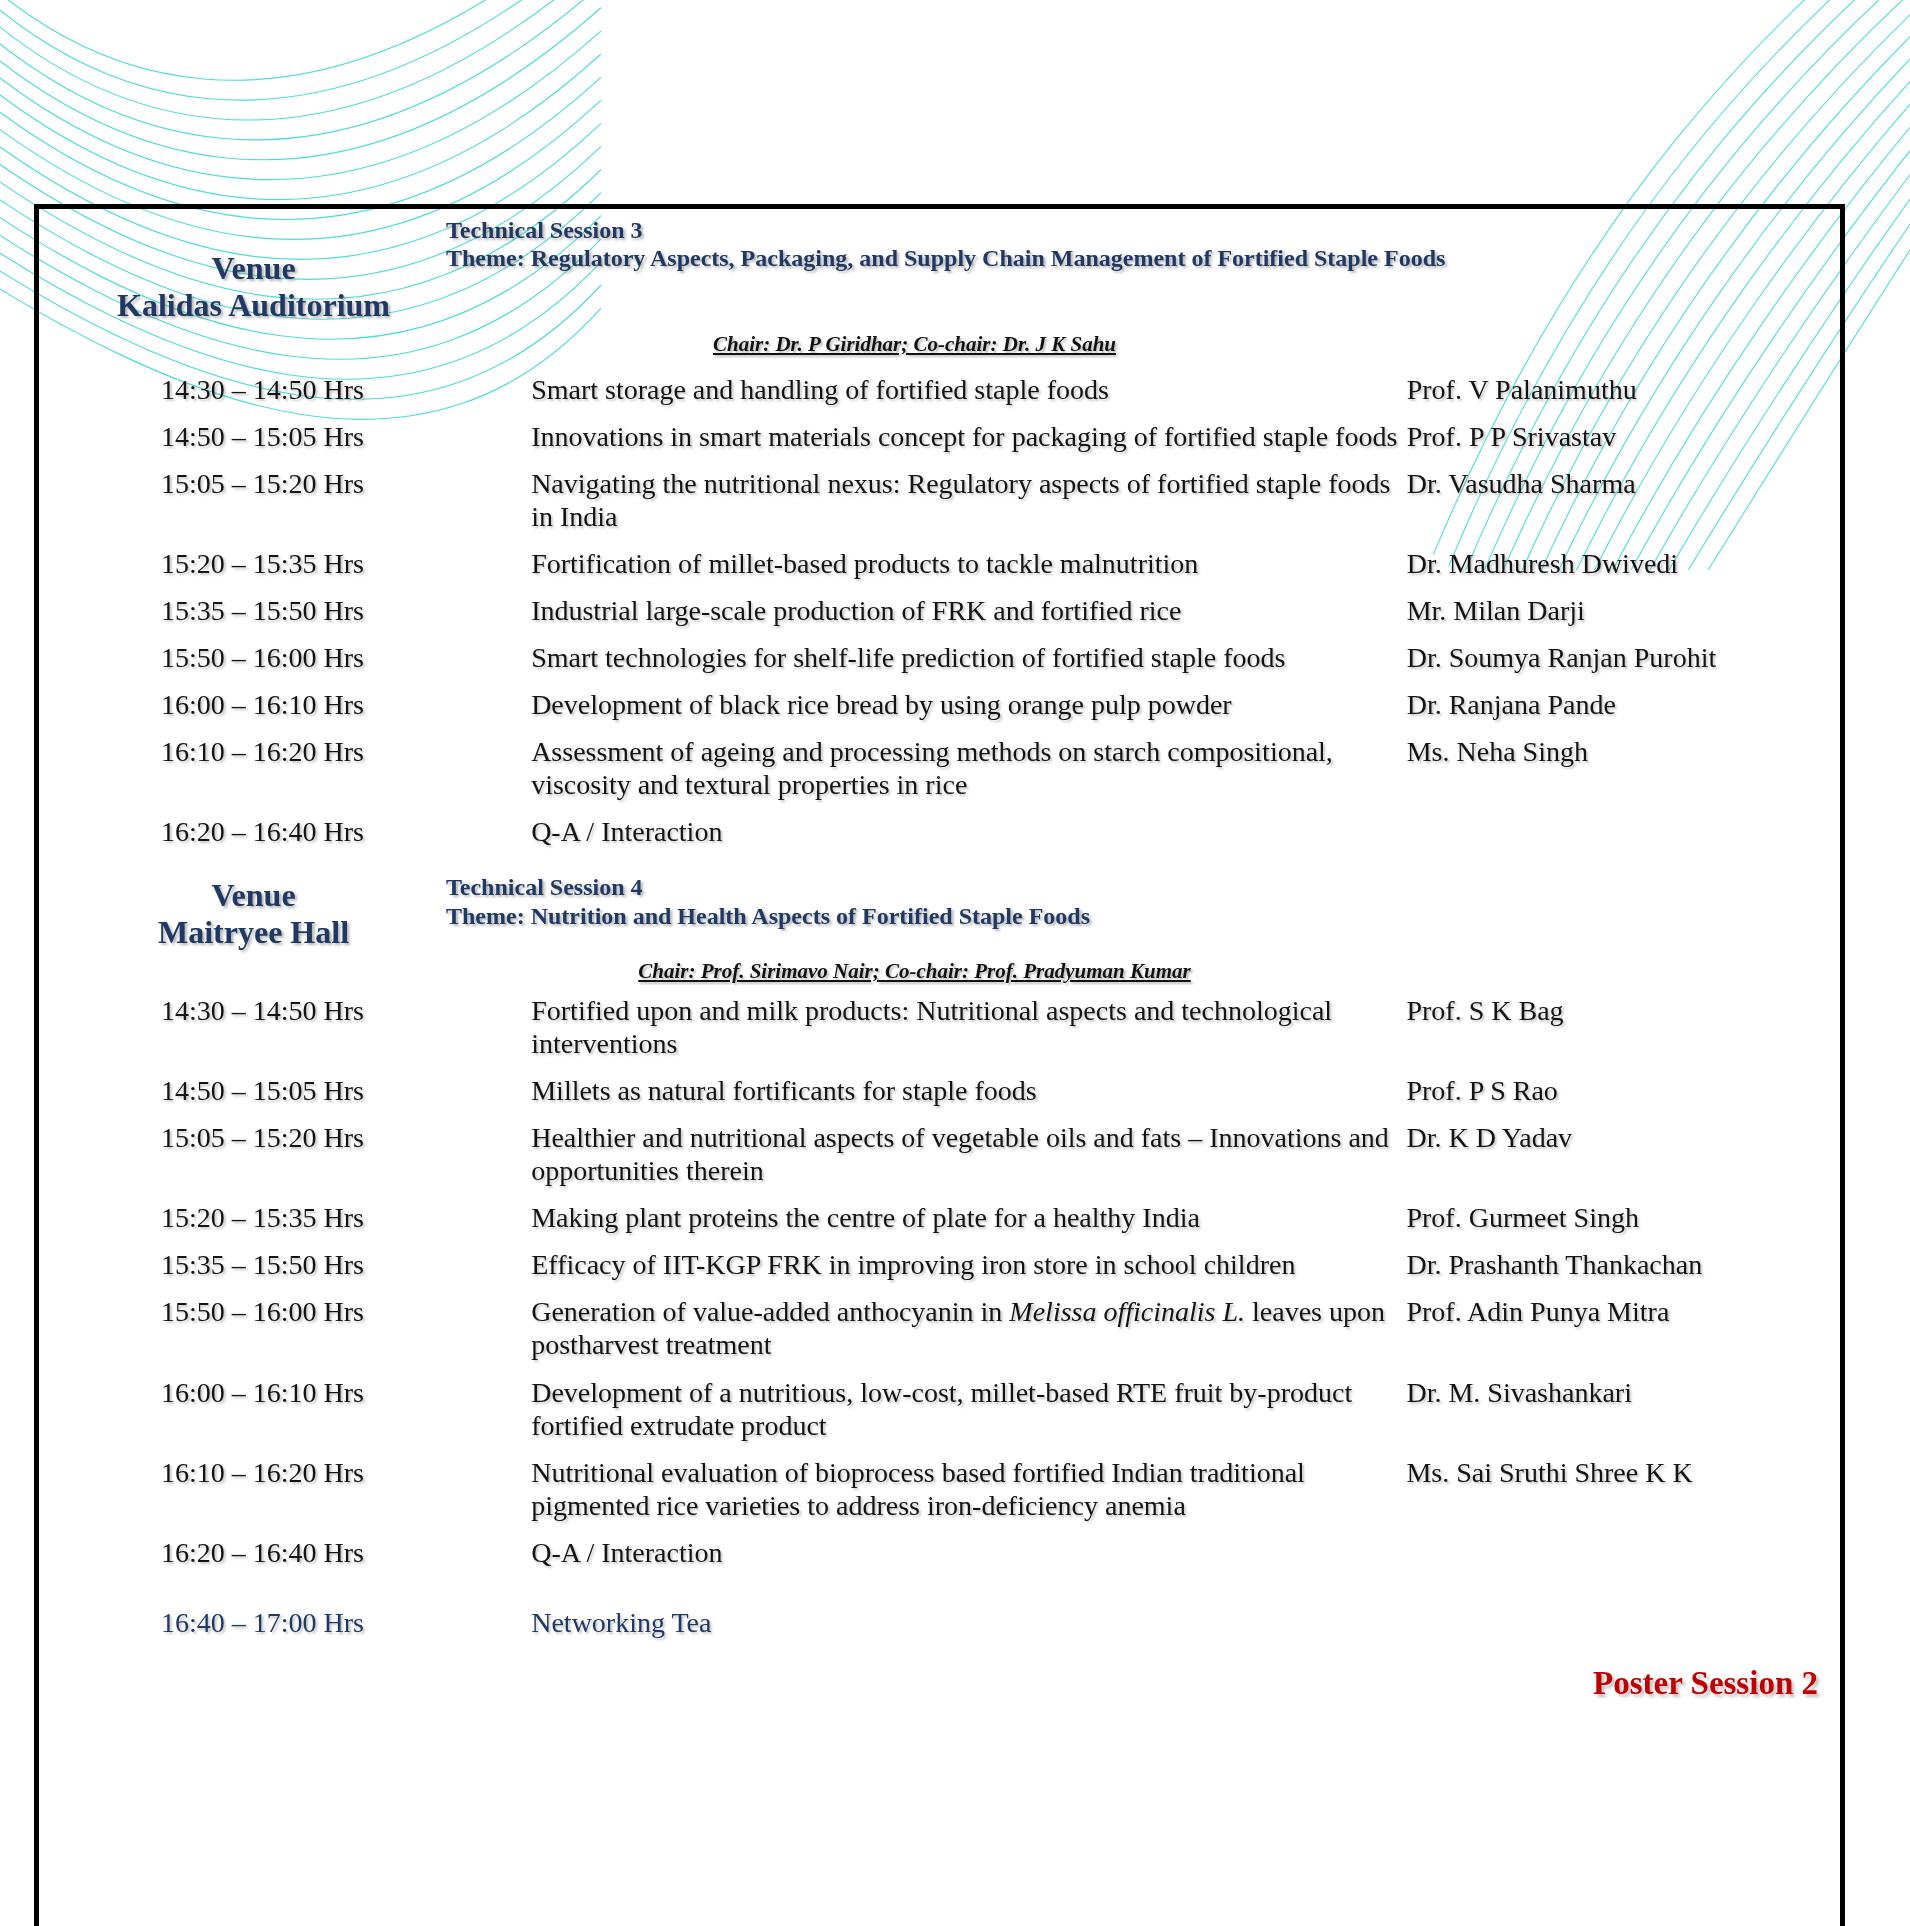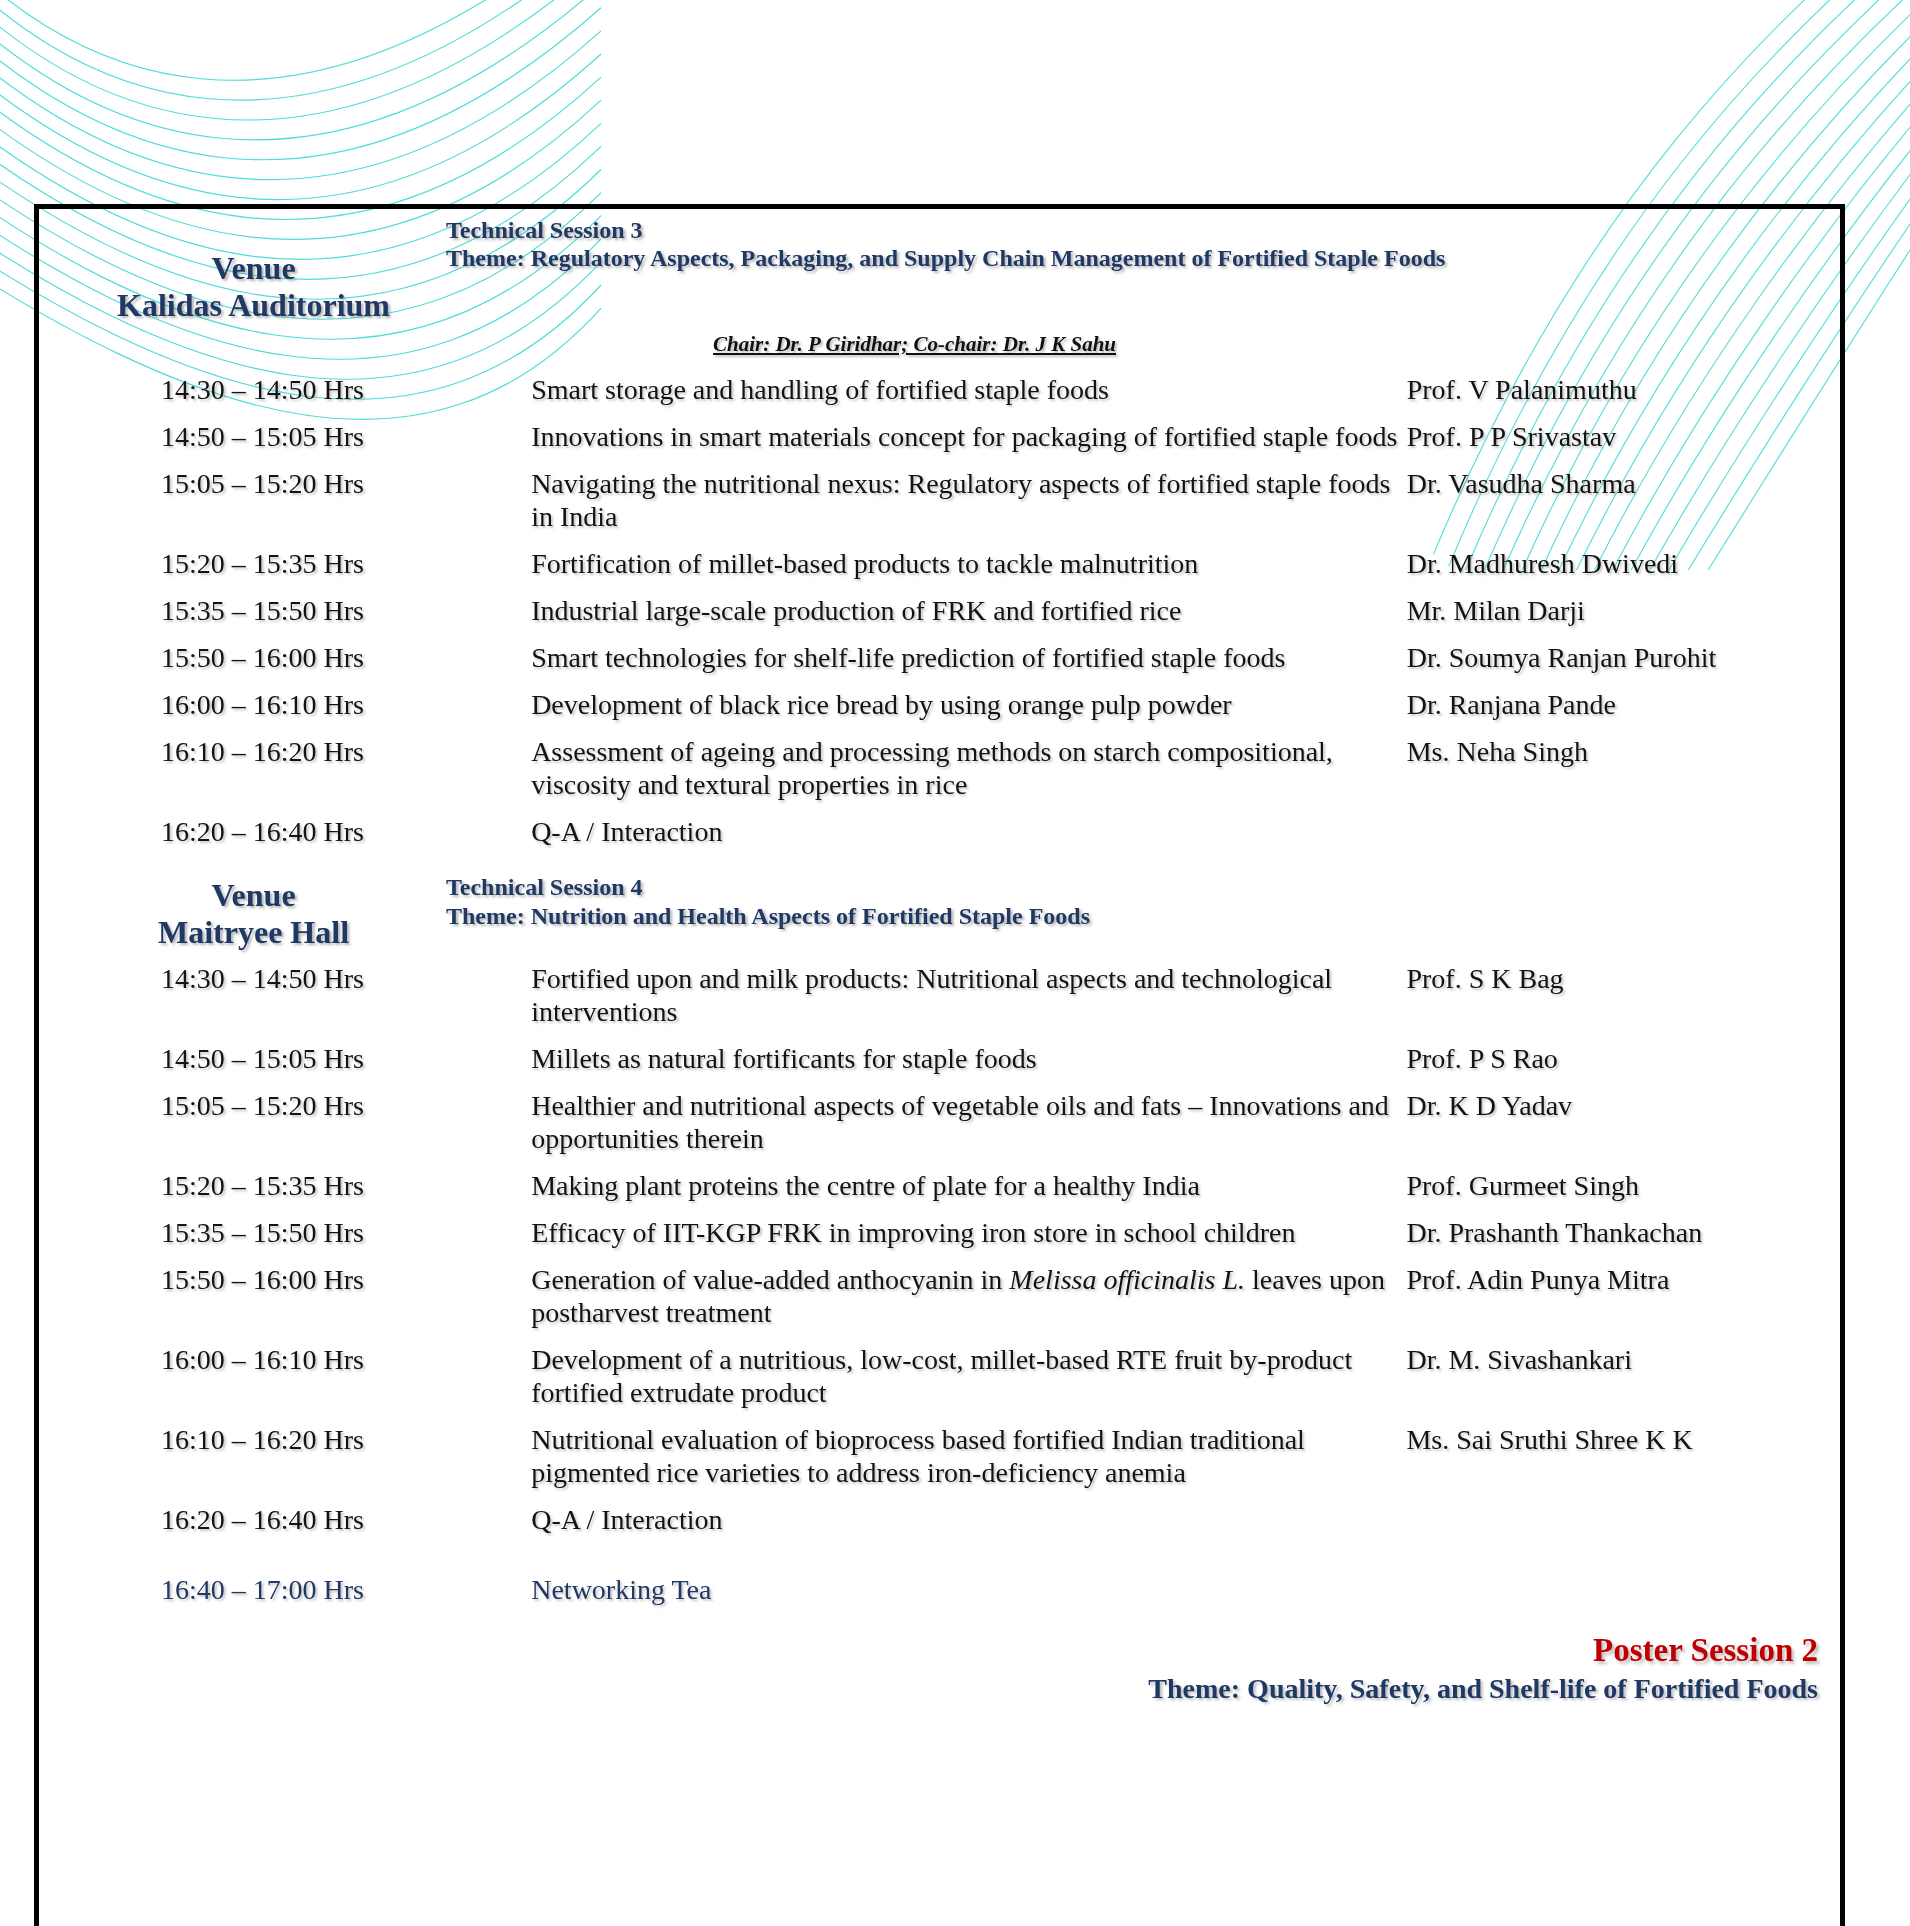--- a/index.html
+++ b/index.html
@@ -249,20 +249,21 @@
   <div class="session-head" style="margin-top:11.6px;">
     <div class="venue-col vc-4">
       <div>Venue</div>
       <div>Maitryee Hall</div>
     </div>
     <div class="title-col">
       <div>Technical Session 4</div>
       <div>Theme: Nutrition and Health Aspects of Fortified Staple Foods</div>
     </div>
   </div>
+  <div class="chair-line">Chair: Prof. Sirimavo Nair; Co-chair: Prof. Pradyuman Kumar</div>
 
   <table class="prog-table" style="margin-top:10px;">
     <tbody>
       <tr>
         <td class="c-time">14:30 – 14:50 Hrs</td>
         <td class="c-title">Fortified upon and milk products: Nutritional aspects and technological interventions</td>
         <td class="c-person">Prof. S K Bag</td>
       </tr>
       <tr>
         <td class="c-time">14:50 – 15:05 Hrs</td>
@@ -314,17 +315,16 @@
       <tr class="tea-row">
         <td class="c-time">16:40 – 17:00 Hrs</td>
         <td class="c-title">Networking Tea</td>
         <td class="c-person"></td>
       </tr>
     </tbody>
   </table>
 
   <div class="poster-block">
     <div class="poster-title">Poster Session 2</div>
-    <div class="poster-theme">Theme: Quality, Safety, and Shelf-life of Fortified Foods</div>
   </div>
 
 </div>
 
 
 </body></html>

